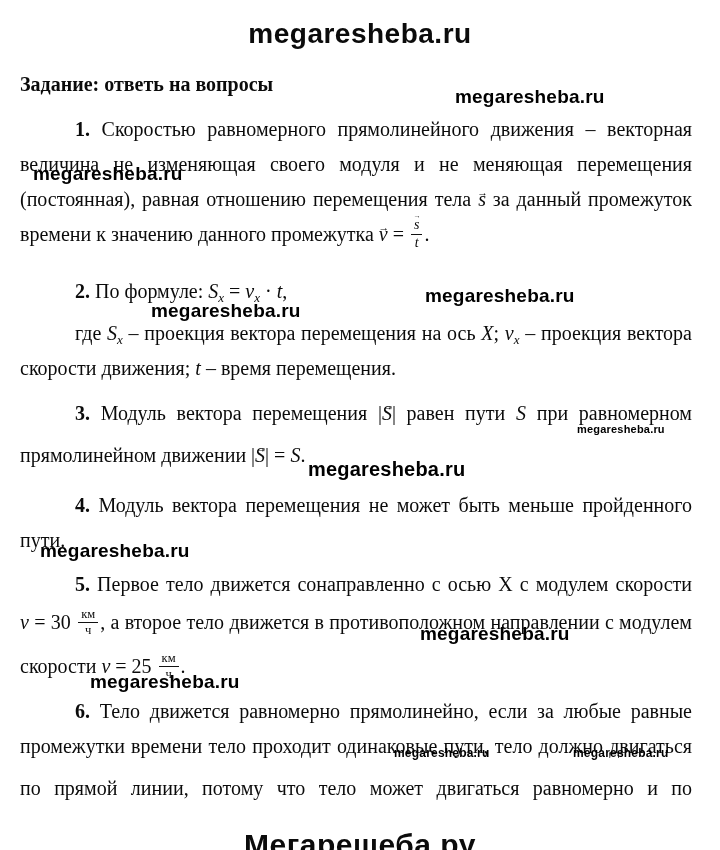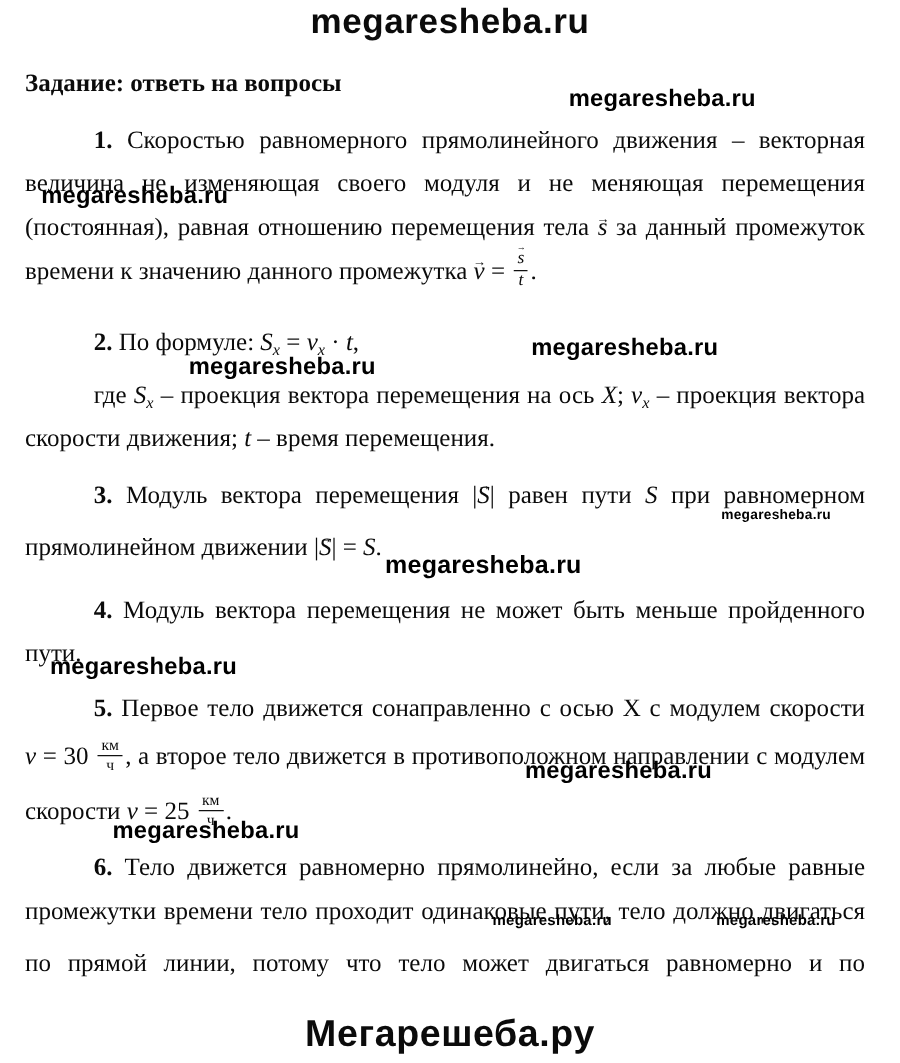--- a/index.html
+++ b/index.html
@@ -4,21 +4,21 @@
 <style>
   html,body{margin:0;padding:0;}
   body{
     width:720px;height:850px;
     background:#ffffff;
     position:relative;
     overflow:hidden;
     font-family:"Liberation Serif",serif;
     color:#0b0b0b;
   }
-  .page{position:absolute;inset:0;}
+  .page{position:absolute;inset:0;margin-top:17px;}
   
   .brand{
     position:absolute;left:0;width:720px;text-align:center;
     font-family:"Liberation Sans",sans-serif;font-weight:700;
     letter-spacing:0.5px;white-space:nowrap;
   }
   .brand-top{top:1px;font-size:28px;}
   .brand-bottom{top:811px;font-size:30px;text-align:center;}
   
   .para{position:absolute;left:20px;width:672px;font-size:20px;line-height:35px;}

